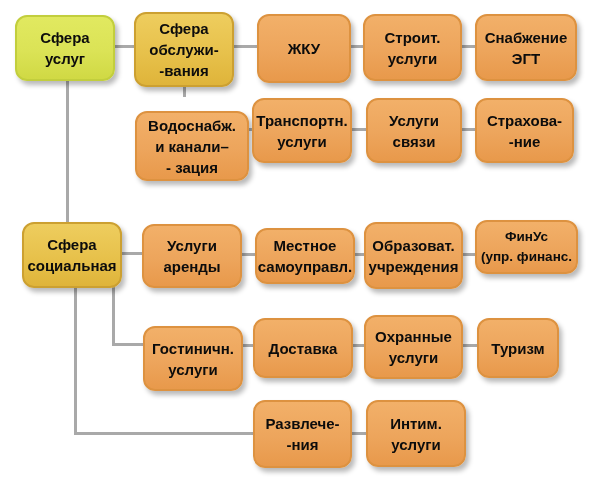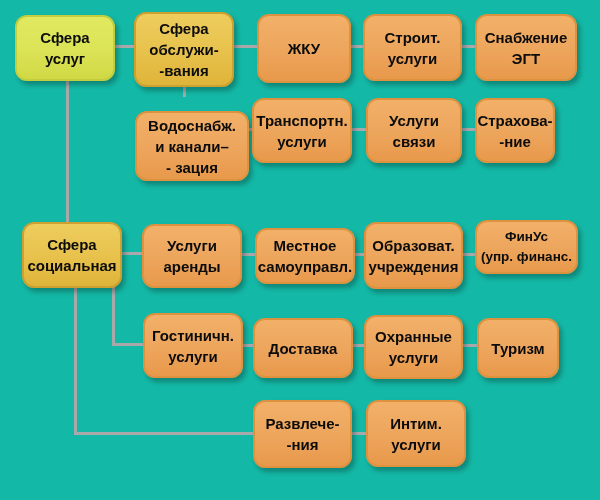--- a/index.html
+++ b/index.html
@@ -1,17 +1,17 @@
 <!DOCTYPE html>
 <html><head>
 <meta charset="utf-8">
 <style>
   html,body{margin:0;padding:0;background:#656565;}
   #canvas{
-    position:relative;width:600px;height:500px;background:#14b8a6;
+    position:relative;width:600px;height:500px;background:#ffffff;
     font-family:"Liberation Sans",sans-serif;overflow:hidden;
   }
   .conn{position:absolute;background:#a9a9a9;z-index:0;}
   .node{
     position:absolute;z-index:1;border-radius:12px;
     display:flex;flex-direction:column;justify-content:center;align-items:center;
     font-weight:bold;color:#0c0c0c;text-align:center;
     font-size:15px;line-height:21px;
     box-shadow:3px 4px 5px rgba(0,0,0,0.28);
     box-sizing:border-box;
@@ -83,21 +83,21 @@
   <div class="node orange" style="left:252px;top:98px;width:100px;height:65px">
     <span class="ln">Транспортн.</span>
     <span class="ln">услуги</span>
   </div>
 
   <div class="node orange" style="left:366px;top:98px;width:96px;height:65px">
     <span class="ln">Услуги</span>
     <span class="ln">связи</span>
   </div>
 
-  <div class="node orange" style="left:475px;top:98px;width:80px;height:65px">
+  <div class="node orange" style="left:475px;top:98px;width:99px;height:65px">
     <span class="ln">Страхова-</span>
     <span class="ln">-ние</span>
   </div>
 
   <div class="node gold" style="left:22px;top:222px;width:100px;height:66px">
     <span class="ln">Сфера</span>
     <span class="ln">социальная</span>
   </div>
 
   <div class="node orange" style="left:142px;top:224px;width:100px;height:64px">
@@ -113,21 +113,21 @@
   <div class="node orange" style="left:364px;top:222px;width:99px;height:67px">
     <span class="ln">Образоват.</span>
     <span class="ln">учреждения</span>
   </div>
 
   <div class="node orange sm" style="left:475px;top:220px;width:103px;height:54px">
     <span class="ln">ФинУс</span>
     <span class="ln">(упр. финанс.</span>
   </div>
 
-  <div class="node orange" style="left:143px;top:313px;width:100px;height:65px">
+  <div class="node orange" style="left:143px;top:326px;width:100px;height:65px">
     <span class="ln">Гостиничн.</span>
     <span class="ln">услуги</span>
   </div>
 
   <div class="node orange" style="left:253px;top:318px;width:100px;height:60px">
     <span class="ln">Доставка</span>
   </div>
 
   <div class="node orange" style="left:364px;top:315px;width:99px;height:64px">
     <span class="ln">Охранные</span>

